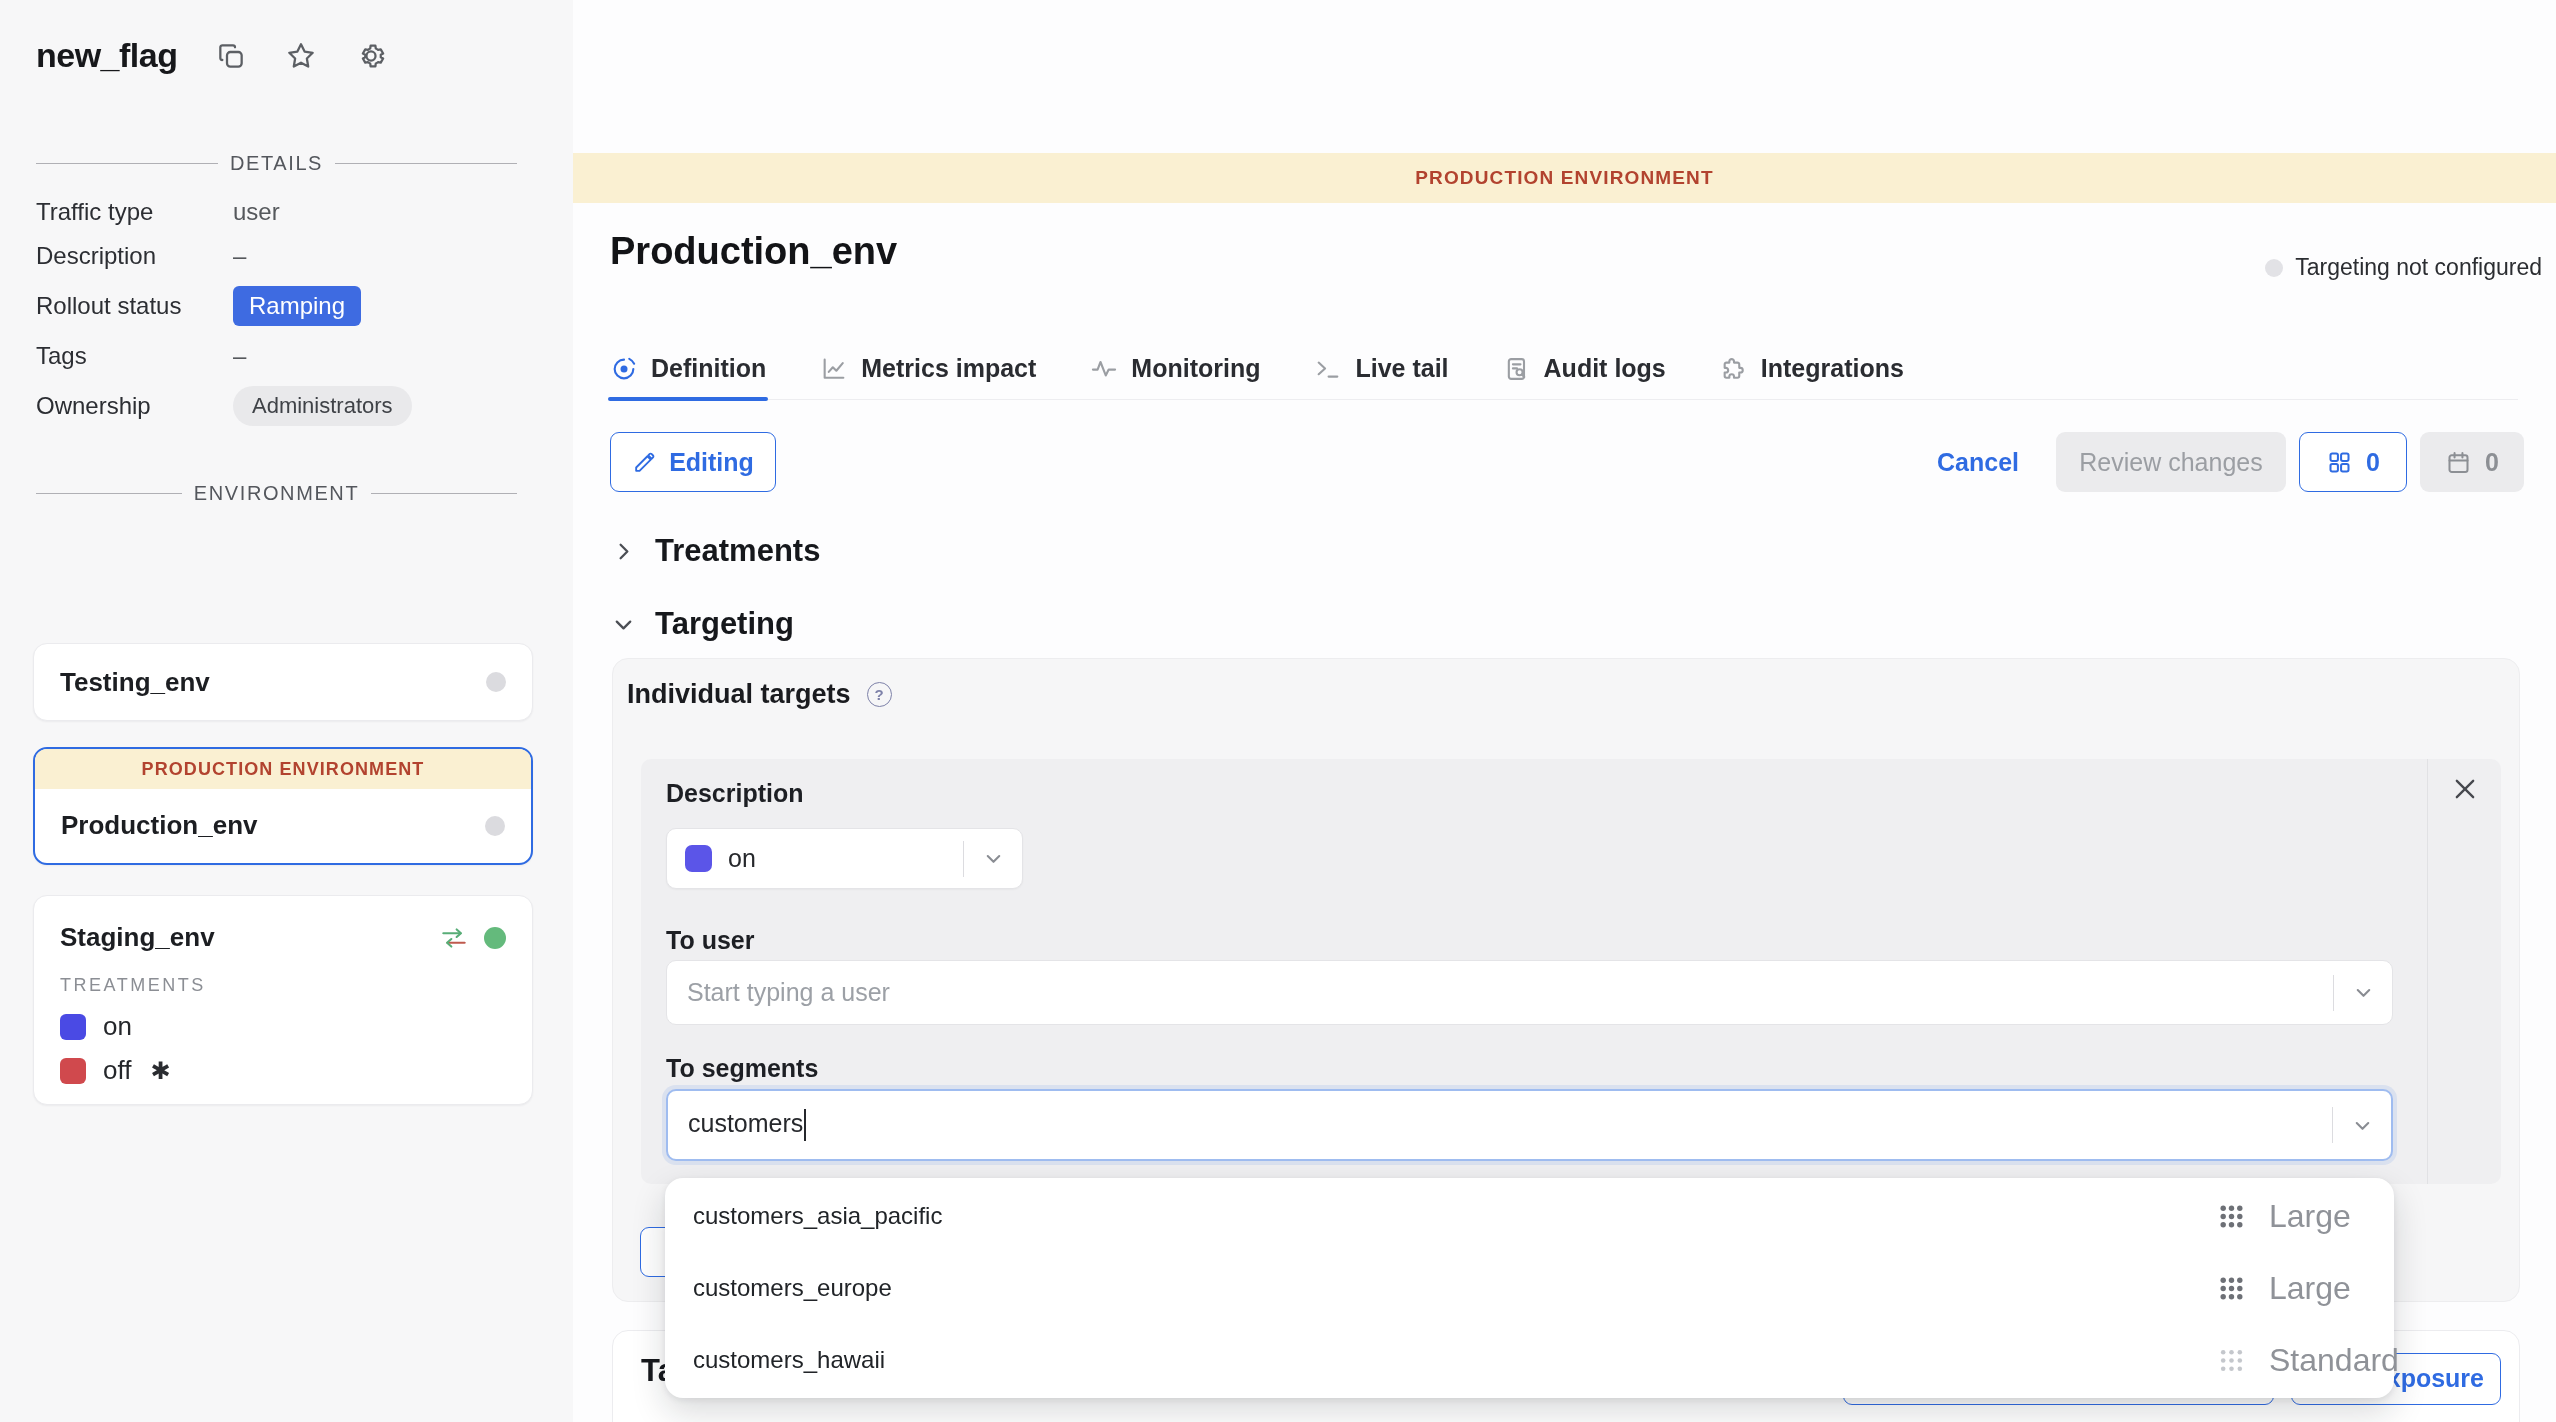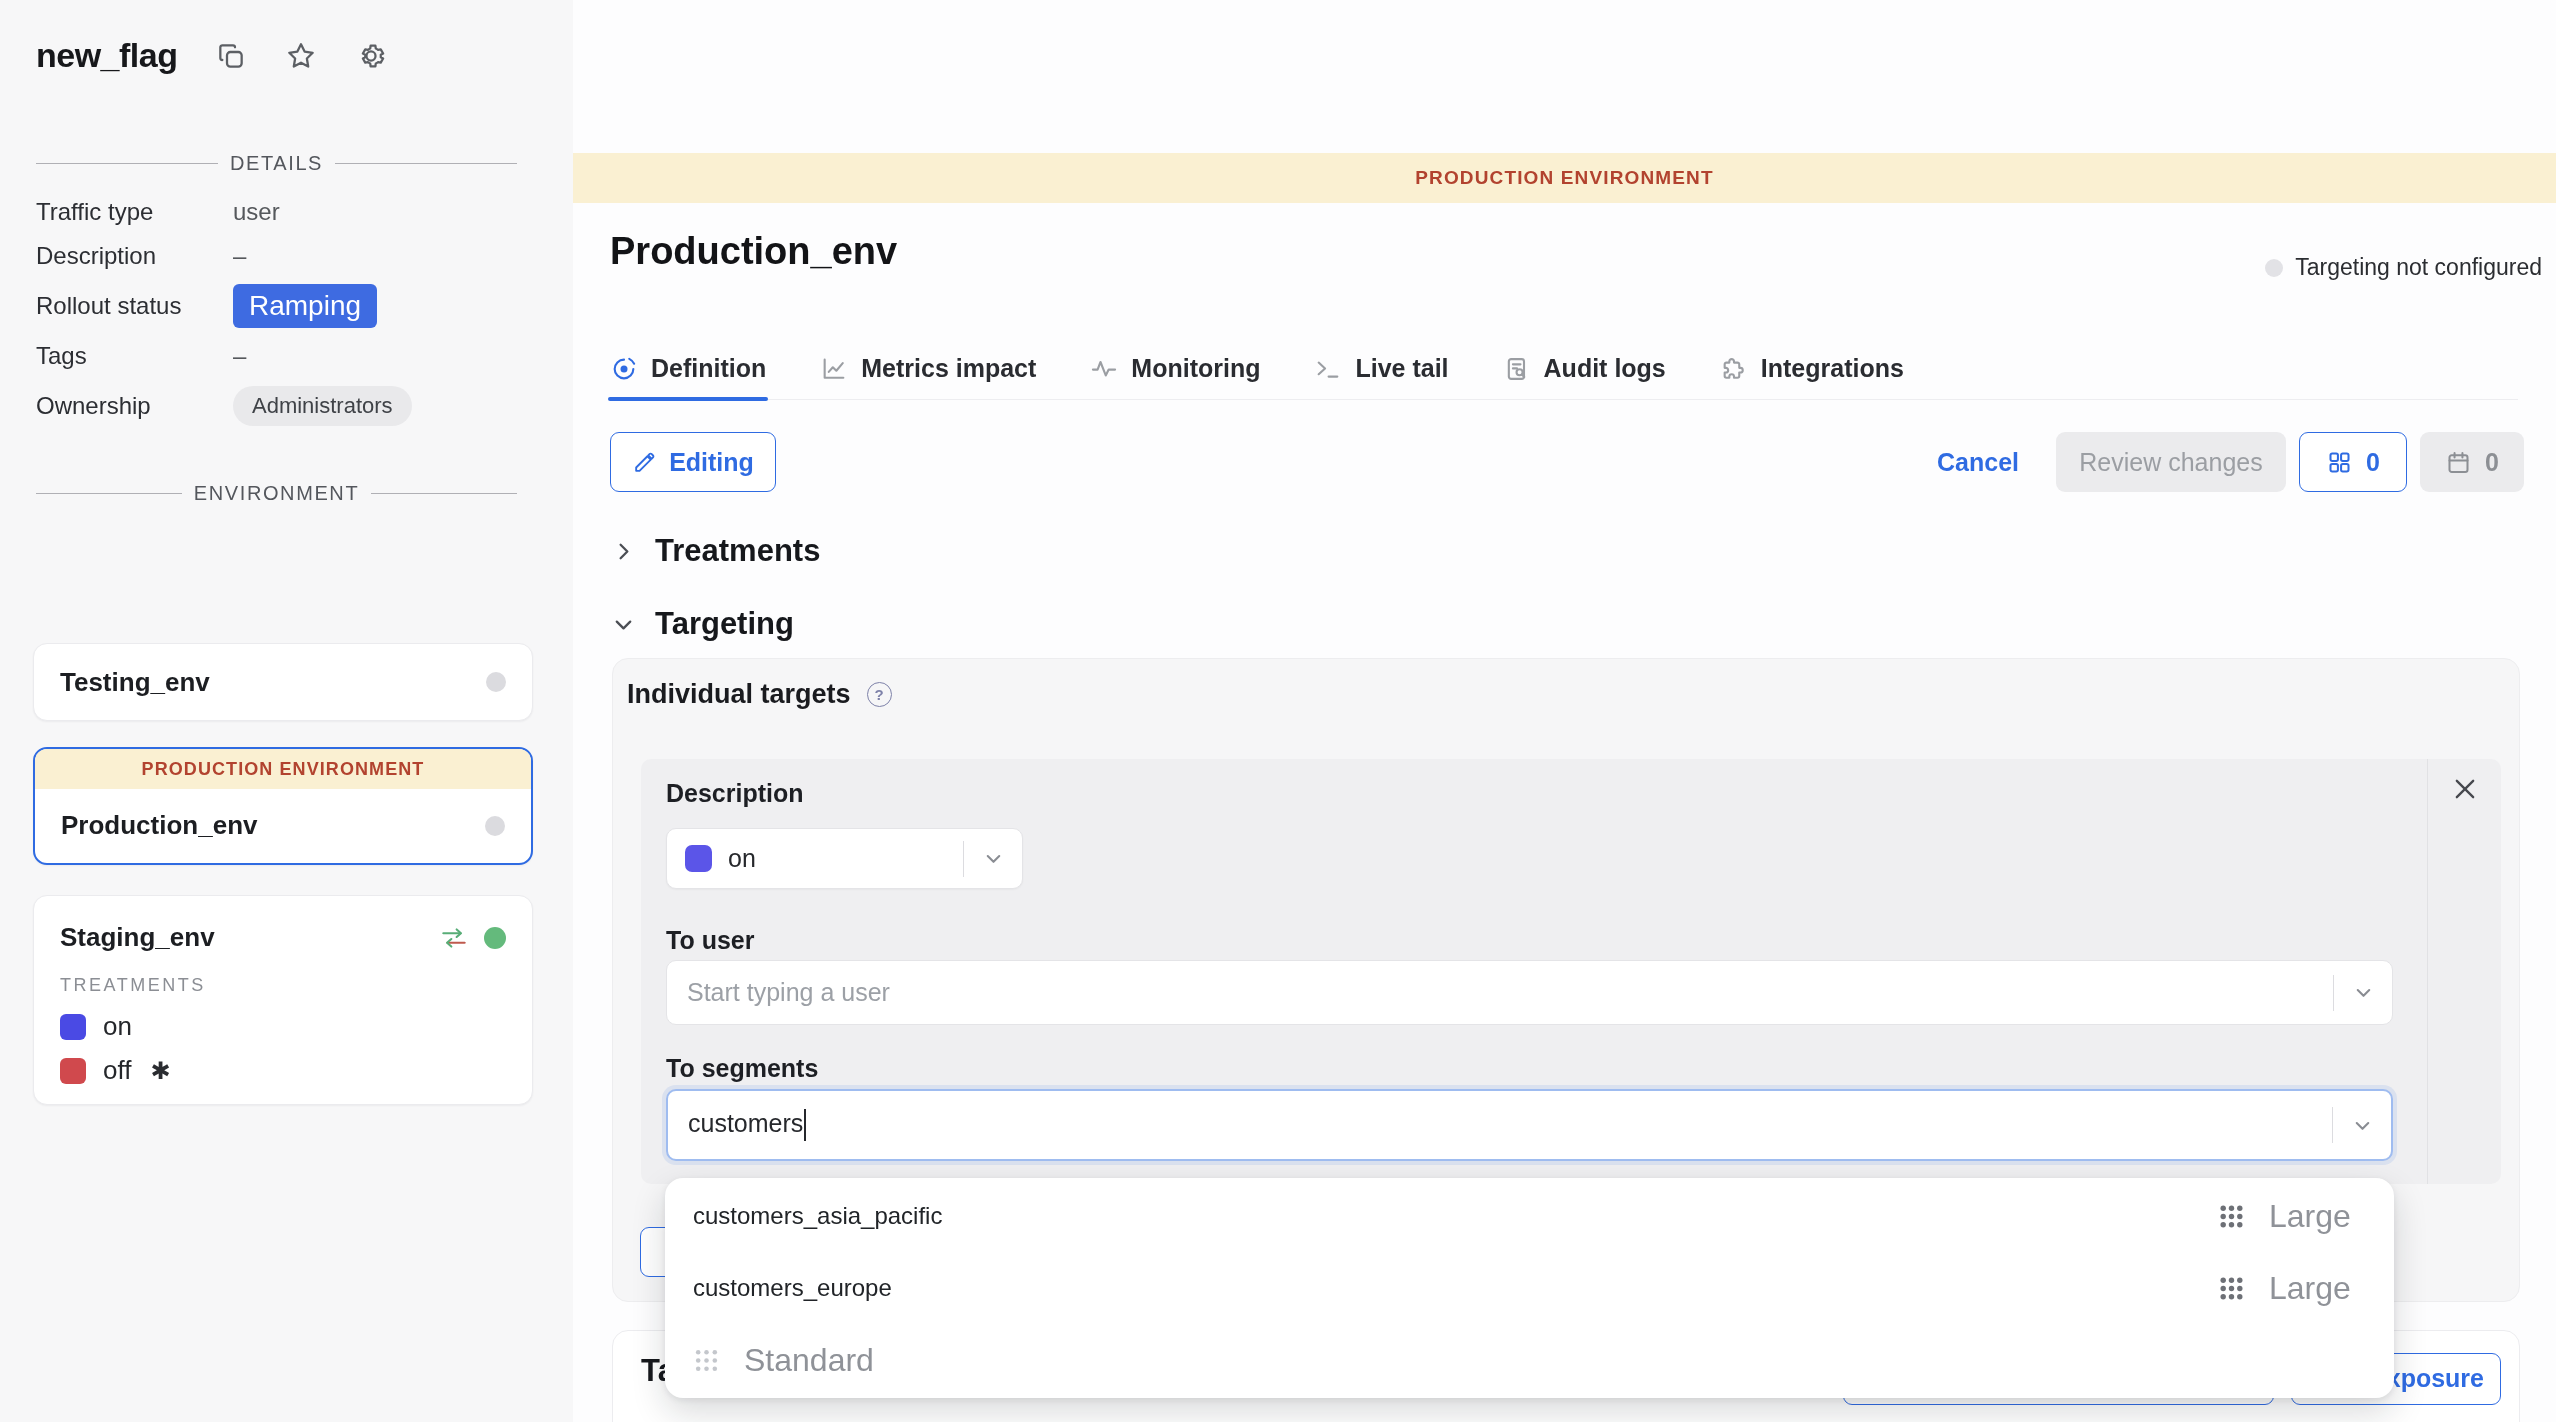--- a/index.html
+++ b/index.html
@@ -15,21 +15,21 @@
   .hicon svg { width:32px; height:32px; stroke:#5c5f64; fill:none; stroke-width:1.7; stroke-linecap:round; stroke-linejoin:round; }
 
   .side-divider { position:absolute; left:36px; right:56px; display:flex; align-items:center; gap:12px; }
   .side-divider .line { flex:1; height:1px; background:#b0b0b5; }
   .side-divider .dtxt { font-size:20px; letter-spacing:1.6px; color:#54575d; }
 
   .details-rows { position:absolute; left:36px; right:40px; top:190px; }
   .drow { display:flex; align-items:center; min-height:44px; }
   .drow .dlabel { width:197px; font-size:24px; color:#2c2e33; }
   .drow .dvalue { font-size:24px; color:#55585c; }
-  .badge-ramping { background:#3e6be1; color:#fff; font-size:28px; padding:6px 16px; border-radius:6px; }
+  .badge-ramping { background:#3e6be1; color:#fff; font-size:24px; padding:6px 16px; border-radius:6px; }
   .pill-owner { background:#e9e9eb; color:#3f4247; font-size:22px; padding:7px 19px; border-radius:999px; }
 
   .env-card { position:absolute; left:33px; width:500px; background:#fff; border:1px solid #ebebee; border-radius:14px; box-shadow:0 1px 2px rgba(16,20,30,.05); cursor:pointer; overflow:hidden; }
   .env-row { display:flex; align-items:center; padding:0 26px; height:76px; }
   .env-name { font-size:26px; font-weight:700; color:#1c1e22; flex:1; }
   .dot { width:20px; height:20px; border-radius:50%; background:#dbdbdf; }
   .dot-green { background:#64ba7c; width:22px; height:22px; }
   #card-prod { border:2px solid #2f6be2; }
   .prod-strip { height:40px; background:#faf0d2; display:flex; align-items:center; justify-content:center; font-size:18px; font-weight:700; letter-spacing:0.06em; color:#b2432f; }
   #card-staging { padding:26px 26px 24px; }
@@ -407,20 +407,21 @@
             <circle cx="13" cy="13" r="2.6"></circle>
             <circle cx="21" cy="13" r="2.6"></circle>
             <circle cx="5" cy="21" r="2.6"></circle>
             <circle cx="13" cy="21" r="2.6"></circle>
             <circle cx="21" cy="21" r="2.6"></circle>
           </g>
       </svg>
       <div class="opt-size">Large</div>
     </div>
     <div class="opt-row">
+      <div class="opt-name">customers_hawaii</div>
       <svg class="opt-icon" viewBox="0 0 26 26">
         <g fill="#c4c7cc">
             <circle cx="5" cy="5" r="2.2"></circle>
             <circle cx="13" cy="5" r="2.2"></circle>
             <circle cx="21" cy="5" r="2.2"></circle>
             <circle cx="5" cy="13" r="2.2"></circle>
             <circle cx="13" cy="13" r="2.2"></circle>
             <circle cx="21" cy="13" r="2.2"></circle>
             <circle cx="5" cy="21" r="2.2"></circle>
             <circle cx="13" cy="21" r="2.2"></circle>

